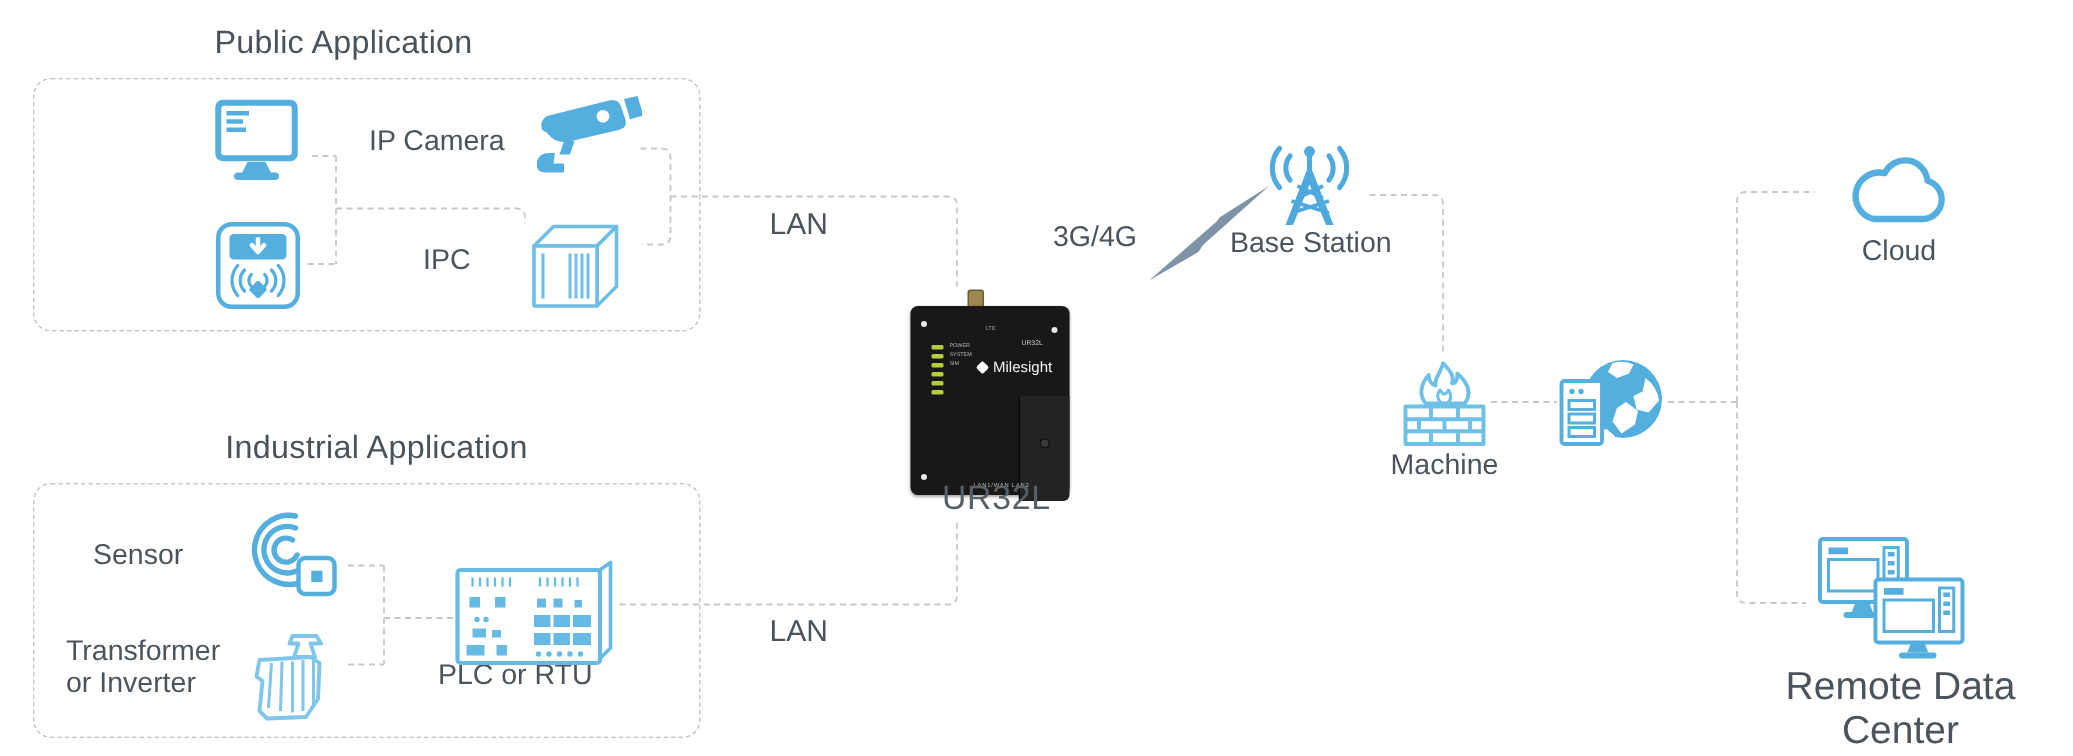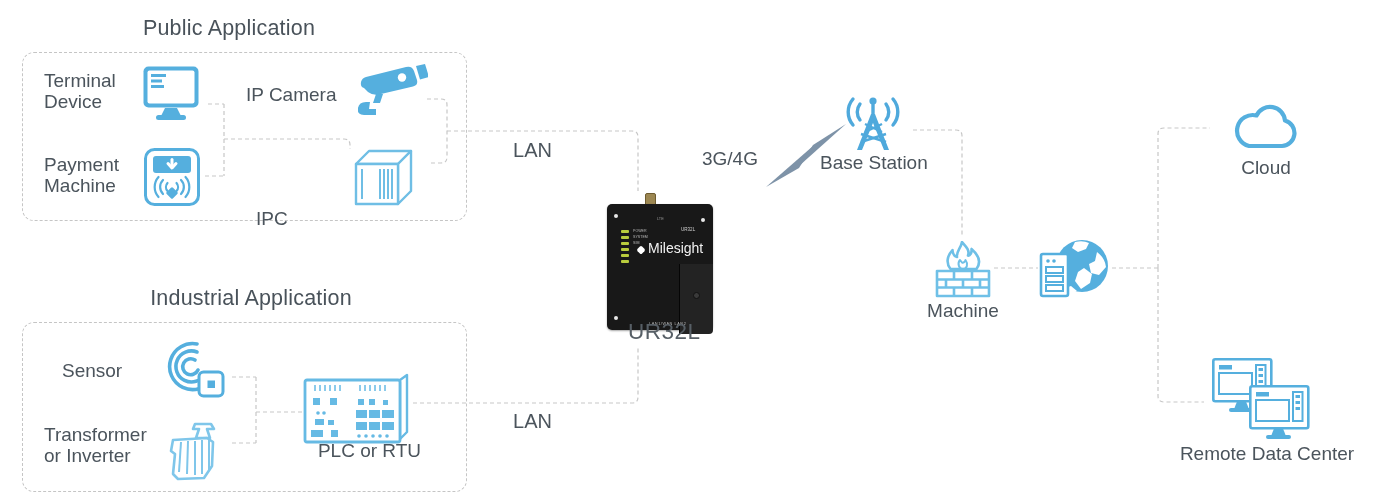--- a/index.html
+++ b/index.html
@@ -11,21 +11,21 @@
   .lbl{position:absolute;font-size:19px;color:#4b545c;line-height:1.13;z-index:2;}
   .ctr{text-align:center;}
   .node{position:absolute;z-index:2;line-height:0;}
   
   .router{position:absolute;left:607px;top:193px;width:106px;height:138px;z-index:3;}
   .r-ant{position:absolute;left:38px;top:0;width:9px;height:13px;background:#9c8752;border:1px solid #6e5c30;border-radius:2px;}
   .r-body{position:absolute;left:0;top:11px;width:106px;height:126px;background:#181818;border-radius:5px;box-shadow:0 1px 2px rgba(0,0,0,.35);}
   .r-screw{position:absolute;width:4px;height:4px;border-radius:50%;background:#e8e8e8;}
   .r-led{position:absolute;left:14px;width:8px;height:2.5px;background:#b9cc3d;border-radius:1px;}
   .r-ledlbl{position:absolute;left:26px;color:#b9b9b9;font-size:6px;transform:scale(.6);transform-origin:left top;white-space:nowrap;}
-  .r-brand{position:absolute;left:30px;top:36px;color:#f2f2f2;font-size:14px;white-space:nowrap;}
+  .r-brand{position:absolute;left:44px;top:36px;color:#f2f2f2;font-size:10px;white-space:nowrap;}
   .r-diam{display:inline-block;width:8px;height:8px;background:#fff;border-radius:2px;transform:rotate(45deg) scale(.8);margin-right:3px;vertical-align:-1px;}
   .r-model{position:absolute;left:74px;top:23px;color:#cfcfcf;font-size:7px;transform:scale(.65);transform-origin:left top;}
   .r-ports{position:absolute;left:42px;top:118px;color:#bdbdbd;font-size:7px;transform:scale(.55);transform-origin:left top;white-space:nowrap;letter-spacing:1px;}
   .r-lte{position:absolute;left:50px;top:13px;color:#9a9a9a;font-size:7px;transform:scale(.55);transform-origin:left top;}
   .r-seam{position:absolute;left:72px;top:60px;width:33px;height:70px;background:#232323;border-left:1px solid #050505;border-radius:0 0 4px 0;}
   .r-dot{position:absolute;left:86px;top:88px;width:5px;height:5px;border-radius:50%;background:#3a3a3a;border:1px solid #111;}
   .ur-caption{position:absolute;left:628px;top:319px;width:80px;font-size:22.5px;color:#575f66;z-index:3;letter-spacing:.5px;}
 </style>
 </head>
 <body>
@@ -62,21 +62,20 @@
       <polygon points="846,124 799,166 813,145"></polygon>
     </g>
   </svg>
 
   <div class="gbox" style="left:22px;top:52px;width:443px;height:167px;"></div>
   <div class="gbox" style="left:22px;top:322px;width:443px;height:168px;"></div>
 
   <div class="ttl" style="left:99px;top:16px;width:260px;">Public Application</div>
   <div class="ttl" style="left:121px;top:286px;width:260px;">Industrial Application</div>
 
-  <div class="lbl" style="left:44px;top:70px;width:95px;">Terminal Device</div>
   <div class="node" style="left:143px;top:66px;">
     <svg width="56" height="54" viewBox="0 0 56 54">
       <rect x="0.5" y="0.5" width="55" height="41" rx="5" fill="#55AFDE"></rect>
       <rect x="4.5" y="4.5" width="47" height="33" rx="2" fill="#fff"></rect>
       <rect x="8" y="8" width="15" height="3" fill="#55AFDE"></rect>
       <rect x="8" y="13.5" width="11" height="3" fill="#55AFDE"></rect>
       <rect x="8" y="19" width="13" height="3" fill="#55AFDE"></rect>
       <path d="M22,42 h12 l4,8 h-20 z" fill="#55AFDE"></path>
       <rect x="13" y="49" width="30" height="5" rx="2.5" fill="#55AFDE"></rect>
     </svg>
@@ -89,42 +88,41 @@
         <path d="M10,24 q-4,-1 -3,-6 q1,-4 5,-5 L52,3 q6,-1.5 8,4 l3,9 q1.5,5 -4,6.5 L27,30 q-8,2 -13,-2 z"></path>
         <path d="M62,2 l9,-2 4,13 -9,2.5 z"></path>
         <path d="M22,30 h7 l-3,9 h-7 z"></path>
         <path d="M12,38 q-7,0 -8,6 q-1,7 6,7 h12 v-6 h-7 l1,-7 z"></path>
         <circle cx="8" cy="46" r="4"></circle>
       </g>
       <circle cx="48" cy="13.5" r="4.2" fill="#ffffff"></circle>
     </svg>
   </div>
 
-  <div class="lbl" style="left:44px;top:154px;width:105px;">Payment Machine</div>
   <div class="node" style="left:144px;top:148px;">
     <svg width="56" height="58" viewBox="0 0 56 58">
       <rect x="1.5" y="1.5" width="53" height="55" rx="9" fill="none" stroke="#55AFDE" stroke-width="3"></rect>
       <rect x="9" y="8" width="38" height="17" rx="3" fill="#55AFDE"></rect>
       <g stroke="#fff" stroke-width="3" fill="none" stroke-linecap="round" stroke-linejoin="round">
         <path d="M28,11.5 v7"></path>
           <path d="M24,15.5 l4,4.5 4,-4.5"></path>
       </g>
       <g stroke="#55AFDE" stroke-width="2.2" fill="none" stroke-linecap="round">
         <path d="M23.5,35 a6,6 0 0 0 0,8"></path>
         <path d="M19,32 a10,10 0 0 0 0,14"></path>
         <path d="M14.5,29 a15,15 0 0 0 0,20"></path>
         <path d="M32.5,35 a6,6 0 0 1 0,8"></path>
         <path d="M37,32 a10,10 0 0 1 0,14"></path>
         <path d="M41.5,29 a15,15 0 0 1 0,20"></path>
       </g>
       <rect x="23.5" y="40.5" width="9" height="9" rx="1.5" fill="#55AFDE" transform="rotate(45 28 45)"></rect>
     </svg>
   </div>
 
-  <div class="lbl" style="left:256px;top:163px;width:50px;margin-top:45px;">IPC</div>
+  <div class="lbl" style="left:282px;top:163px;width:50px;">IPC</div>
   <div class="node" style="left:352px;top:146px;">
     <svg width="62" height="62" viewBox="0 0 62 62">
       <g fill="#fff" stroke="#6FBEE5" stroke-width="2.4" stroke-linejoin="round">
         <polygon points="4,18 17,5 59,5 46,18"></polygon>
         <polygon points="46,18 59,5 59,45 46,58"></polygon>
         <rect x="4" y="18" width="42" height="40"></rect>
       </g>
       <g stroke="#6FBEE5" stroke-width="2">
         <line x1="10" y1="23" x2="10" y2="53"></line>
         <line x1="28" y1="23" x2="28" y2="53"></line>
@@ -158,21 +156,21 @@
       <g stroke="#7FC6EA" stroke-width="2" fill="none">
         <line x1="16" y1="20" x2="14" y2="50"></line>
         <line x1="23" y1="19" x2="22" y2="52"></line>
         <line x1="30" y1="19" x2="30" y2="53"></line>
         <line x1="37" y1="18" x2="37" y2="52"></line>
         <line x1="44" y1="18" x2="44" y2="48"></line>
       </g>
     </svg>
   </div>
 
-  <div class="lbl ctr" style="left:312px;top:440px;width:115px;">PLC or RTU</div>
+  <div class="lbl ctr" style="left:286px;top:440px;width:115px;">PLC or RTU</div>
   <div class="node" style="left:303px;top:372px;">
     <svg width="108" height="78" viewBox="0 0 108 78">
       <polygon points="97,8 104,3 104,60 97,67" fill="#fff" stroke="#66BAE4" stroke-width="2.4" stroke-linejoin="round"></polygon>
       <rect x="2" y="8" width="95" height="62" rx="2" fill="#fff" stroke="#66BAE4" stroke-width="2.8"></rect>
       <g stroke="#66BAE4" stroke-width="1.5">
         <line x1="12" y1="13" x2="12" y2="19"></line>
           <line x1="17" y1="13" x2="17" y2="19"></line>
         <line x1="22" y1="13" x2="22" y2="19"></line>
           <line x1="27" y1="13" x2="27" y2="19"></line>
         <line x1="32" y1="13" x2="32" y2="19"></line>
@@ -330,15 +328,15 @@
         <rect x="7" y="15" width="33" height="21" fill="none" stroke="#55AFDE" stroke-width="2"></rect>
         <rect x="44" y="7" width="9.5" height="29" fill="none" stroke="#55AFDE" stroke-width="2"></rect>
         <rect x="46.5" y="10" width="4.5" height="3" fill="#55AFDE"></rect>
         <rect x="46.5" y="16" width="4.5" height="3" fill="#55AFDE"></rect>
         <rect x="46.5" y="22" width="4.5" height="3" fill="#55AFDE"></rect>
         <path d="M25,43.5 h9 l2.5,6.5 h-14 z" fill="#55AFDE"></path>
         <rect x="17" y="50" width="25" height="4" rx="2" fill="#55AFDE"></rect>
       </g>
     </svg>
   </div>
-  <div class="lbl ctr" style="left:1172px;top:443px;width:190px;font-size:19px;">Remote Data Center</div>
+  <div class="lbl ctr" style="left:1172px;top:443px;width:190px;font-size:26px;">Remote Data Center</div>
 
 </div>
 
 </body></html>

